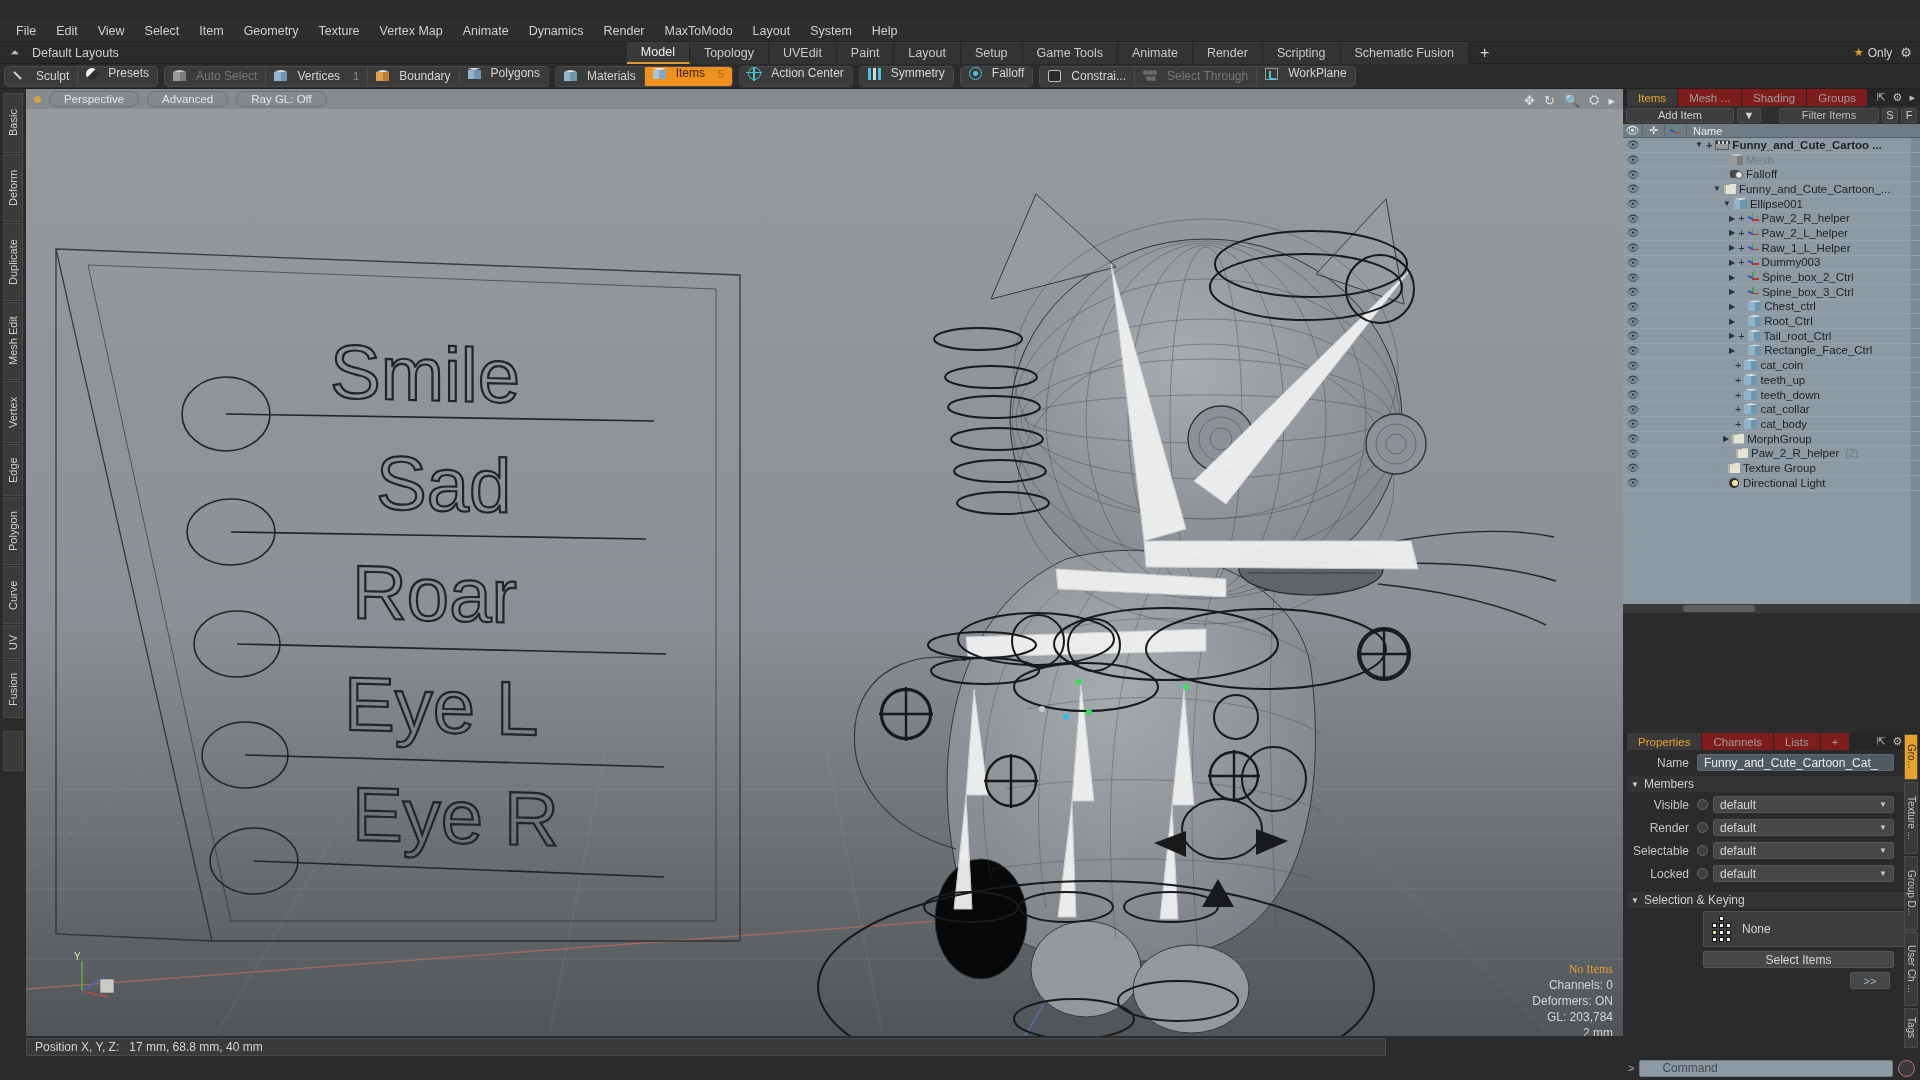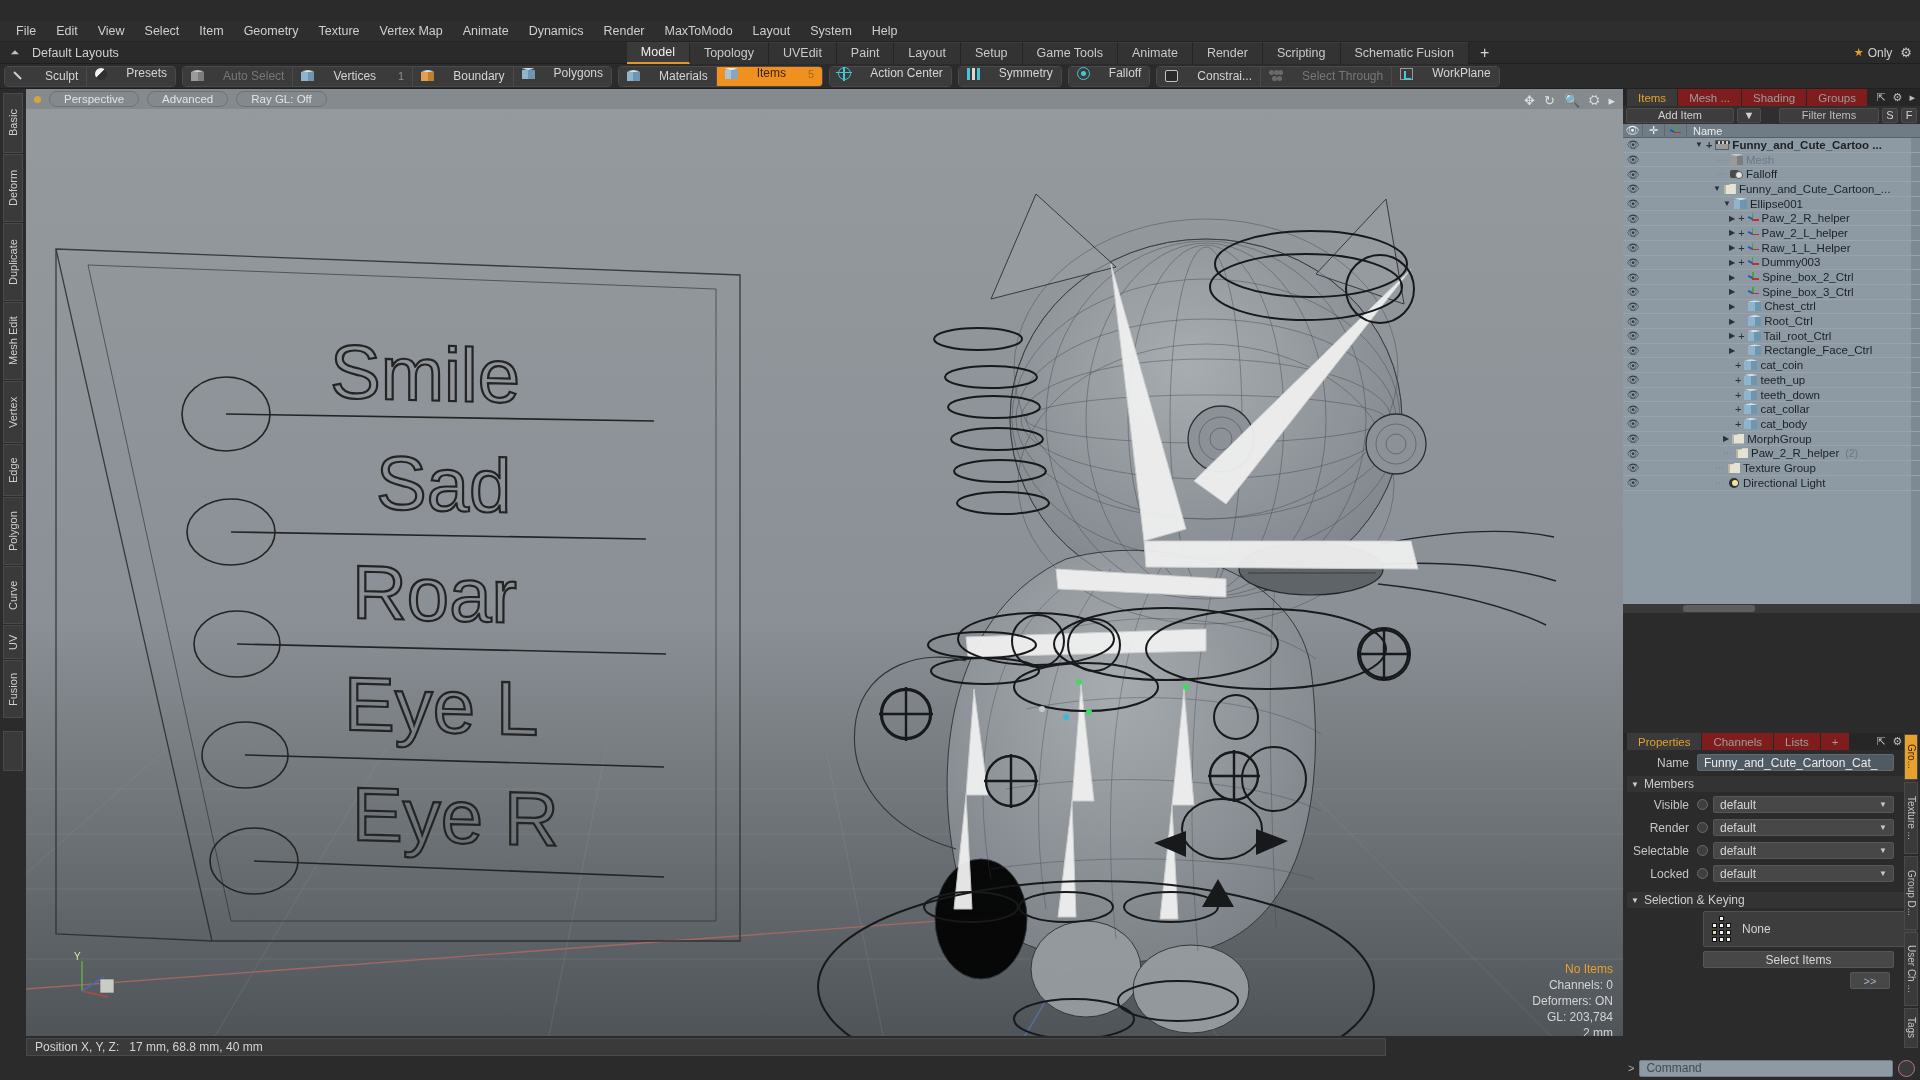--- a/index.html
+++ b/index.html
@@ -74,21 +74,21 @@
     position:absolute; top:64px; left:0; width:1920px; height:25px;
     background:#2b2b2b; display:flex; align-items:center; padding:0 4px;
     border-bottom:1px solid #202020;
   }
   .grp {
     display:flex; align-items:center; height:21px;
     border:1px solid #4a4a4a; border-radius:4px; background:#383838;
     margin-right:6px; overflow:hidden;
   }
   .tbtn {
-    display:flex; align-items:center; gap:19px; height:19px; padding:6px 8px;
+    display:flex; align-items:center; gap:10px; height:19px; padding:6px 8px;
     font-size:12px; color:#d5d5d5; border-right:1px solid #4a4a4a; background:#3b3b3b;
   }
   .tbtn:last-child { border-right:none;align-items:flex-end; }
   .tbtn.dim { color:#777777; }
   .tbtn.active { background:#f0911f; color:#3a2400; }
   .tbtn .num { font-size:11px; color:#8d8d8d; margin-left:3px; }
   .tbtn.active .num { color:#a36b10; }
   .icube {
     width:13px;height:12px;position:relative;flex:none;
   }
@@ -153,21 +153,21 @@
   }
   .vp-tools {
     position:absolute; top:3px; right:8px; display:flex; gap:9px; align-items:center;
     color:#e9e9e9; font-size:13px;
   }
   .vp-tools span { opacity:.9; }
   .vp-status {
     position:absolute; right:10px; bottom:10px; text-align:right; font-size:12px;
     color:#d4d4d4; line-height:16px;
   }
-  .vp-status .hl { color:#e7a12c; }
+  .vp-status .hl { color:#e7a12c;font-family:Liberation Serif, serif; }
   .vp-axis { position:absolute; left:48px; bottom:52px; width:46px; height:46px; }
   .vp-axis .lbl { position:absolute; font-size:10px; color:#d6e8a0; }
 
   
   .right {
     position:absolute; top:89px; left:1623px; width:297px; height:991px; background:#2b2b2b;
   }
   .panel-tabs {
     height:17px; display:flex; align-items:stretch; background:#262626; padding-left:4px;
   }
@@ -284,21 +284,21 @@
     font-size:12px; color:#d4d4d4;
   }
   .statusinner b { font-weight:normal; margin-right:10px;}
   .cmdbar {
     position:absolute; left:1623px; bottom:0; width:297px; height:24px; background:#2b2b2b;
     display:flex; align-items:center; gap:5px; padding:0 5px;
   }
   .cmdarrow { font-size:11px; color:#b0b0b0; }
   .cmdinput {
     flex:1; height:17px; background:#8d99a3; border:1px solid #6f7c85; border-radius:2px;
-    display:flex; align-items:center; padding-left:6px; font-size:12px; color:#414b53;
+    display:flex; align-items:center; padding-left:22px; font-size:12px; color:#414b53;
   }
   .cmdcircle { width:17px;height:17px;border-radius:50%;border:1.5px solid #c2718c;background:#3a3a3a;}
   .bottomfill{position:absolute;left:0;bottom:0;width:1623px;height:22px;background:#2b2b2b;}
 
   
   svg.scene { position:absolute; left:0; top:0; width:1597px; height:962px; }
 </style>
 </head>
 <body>
 

